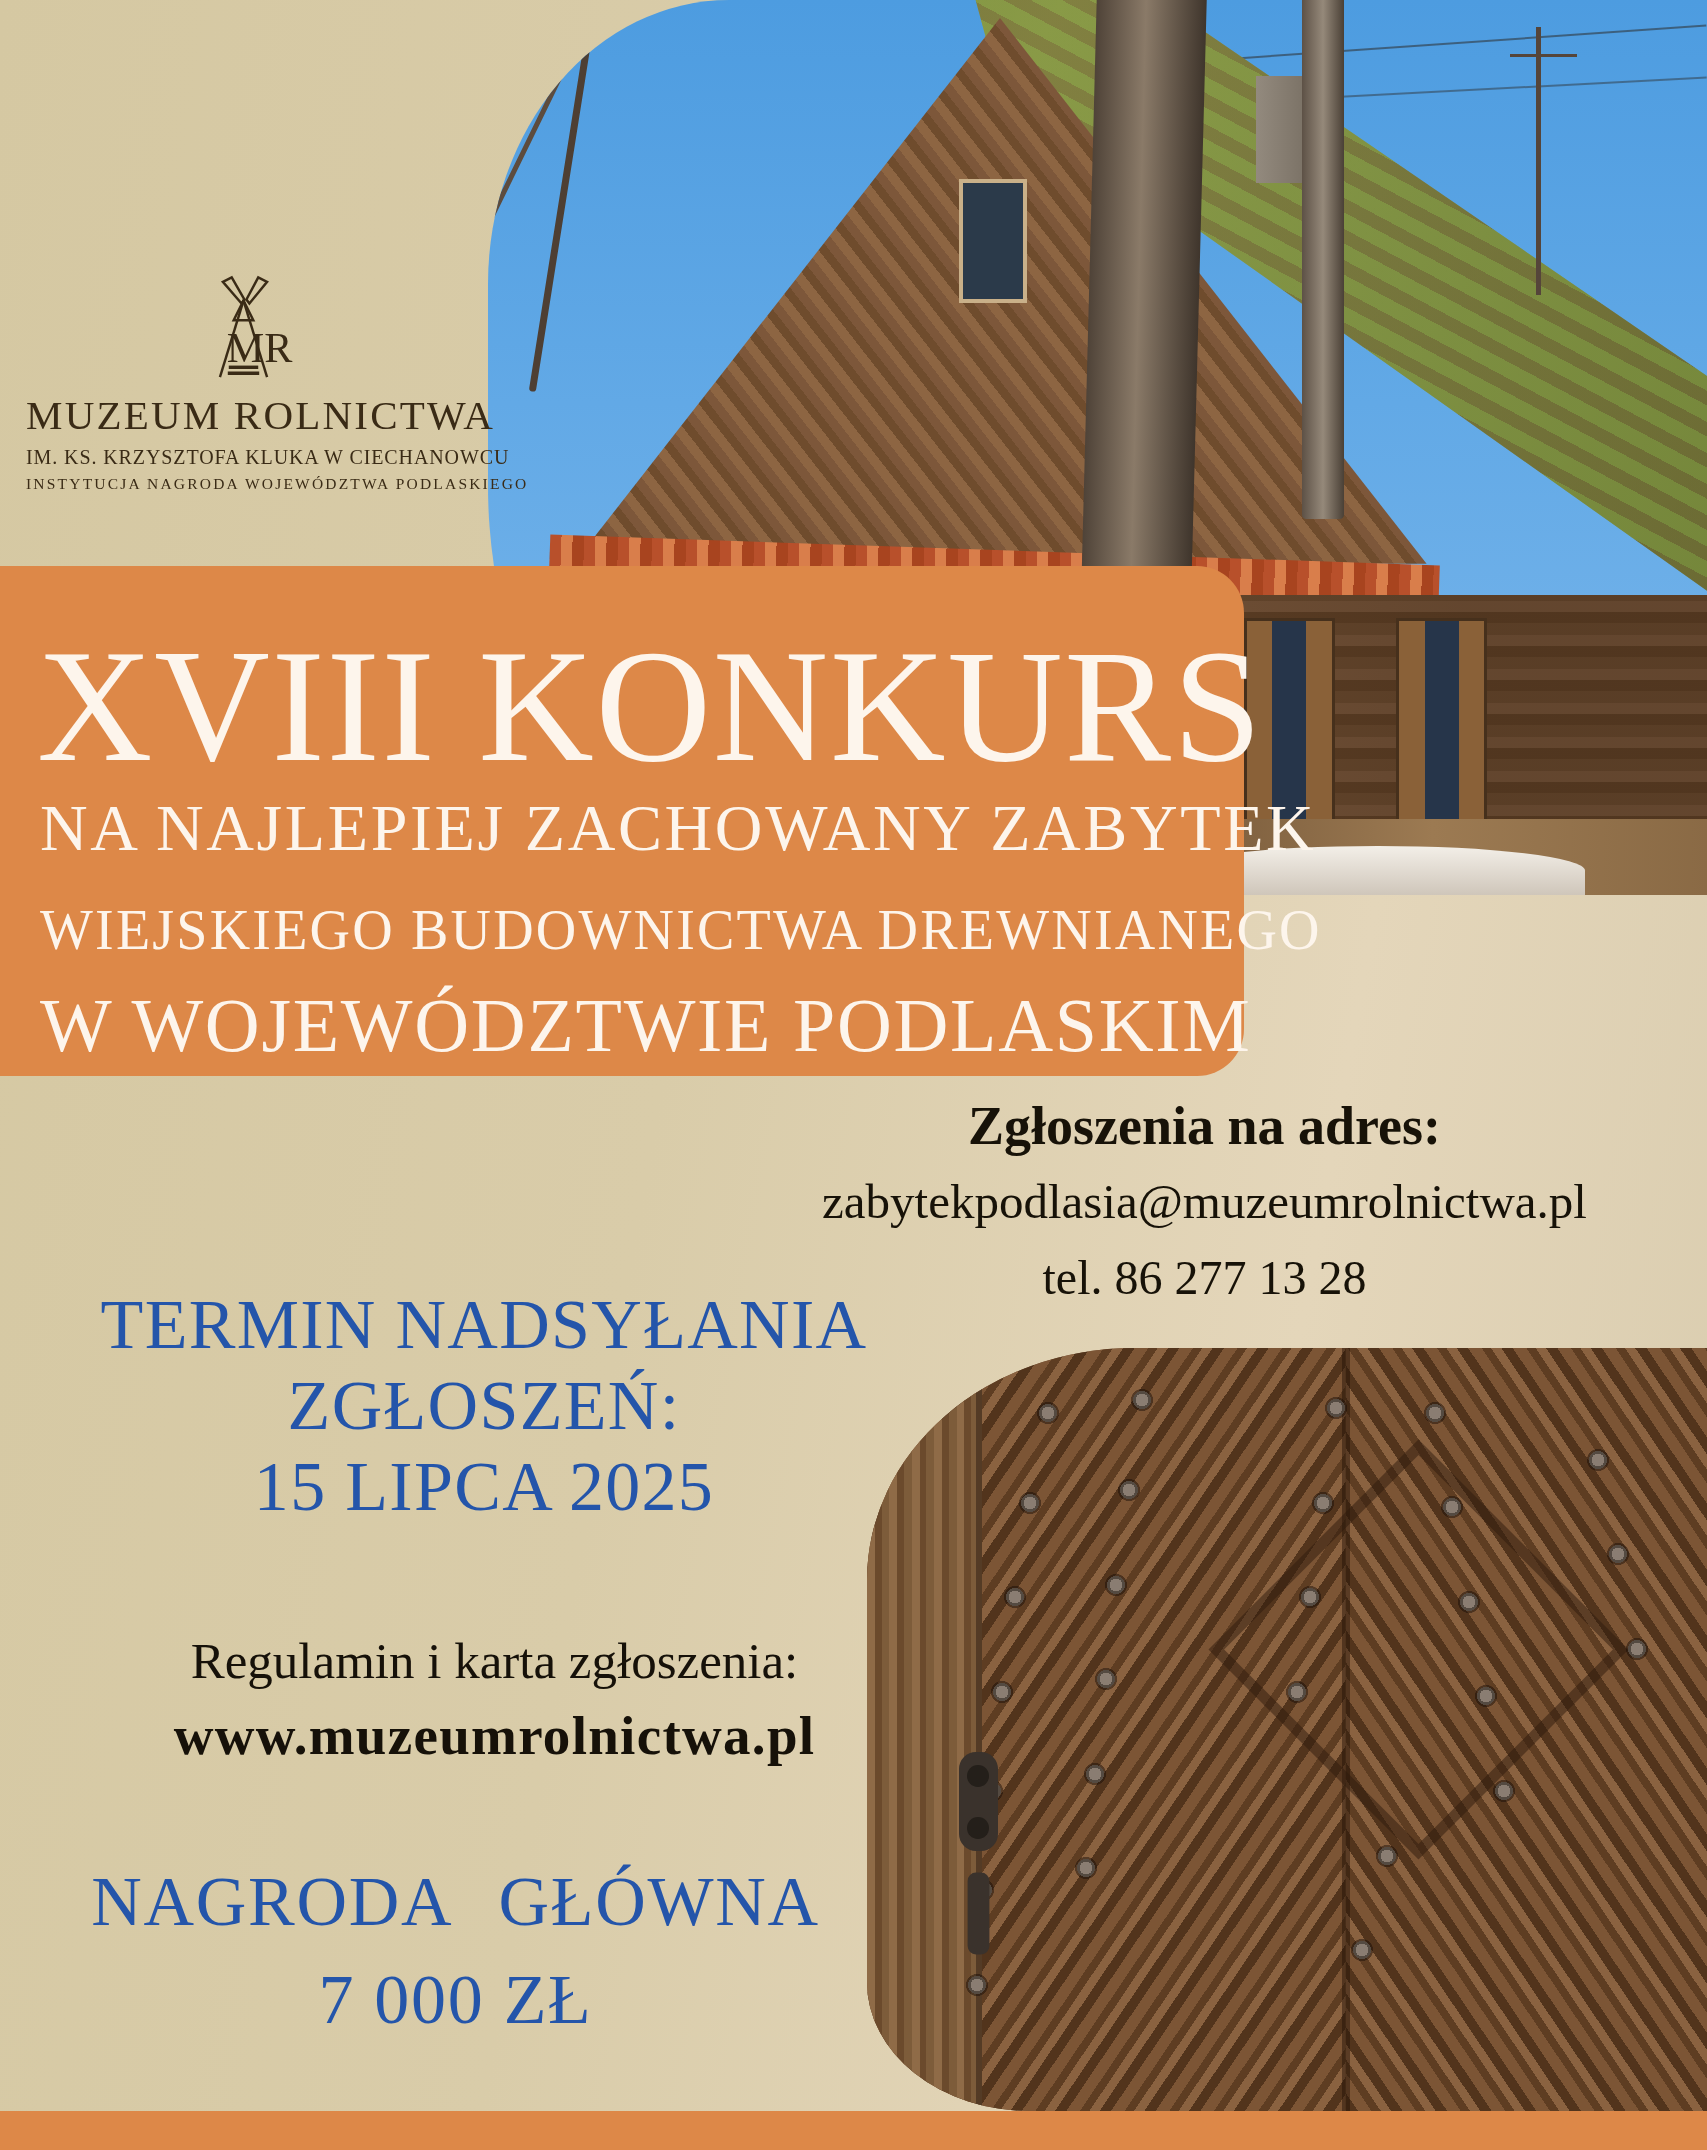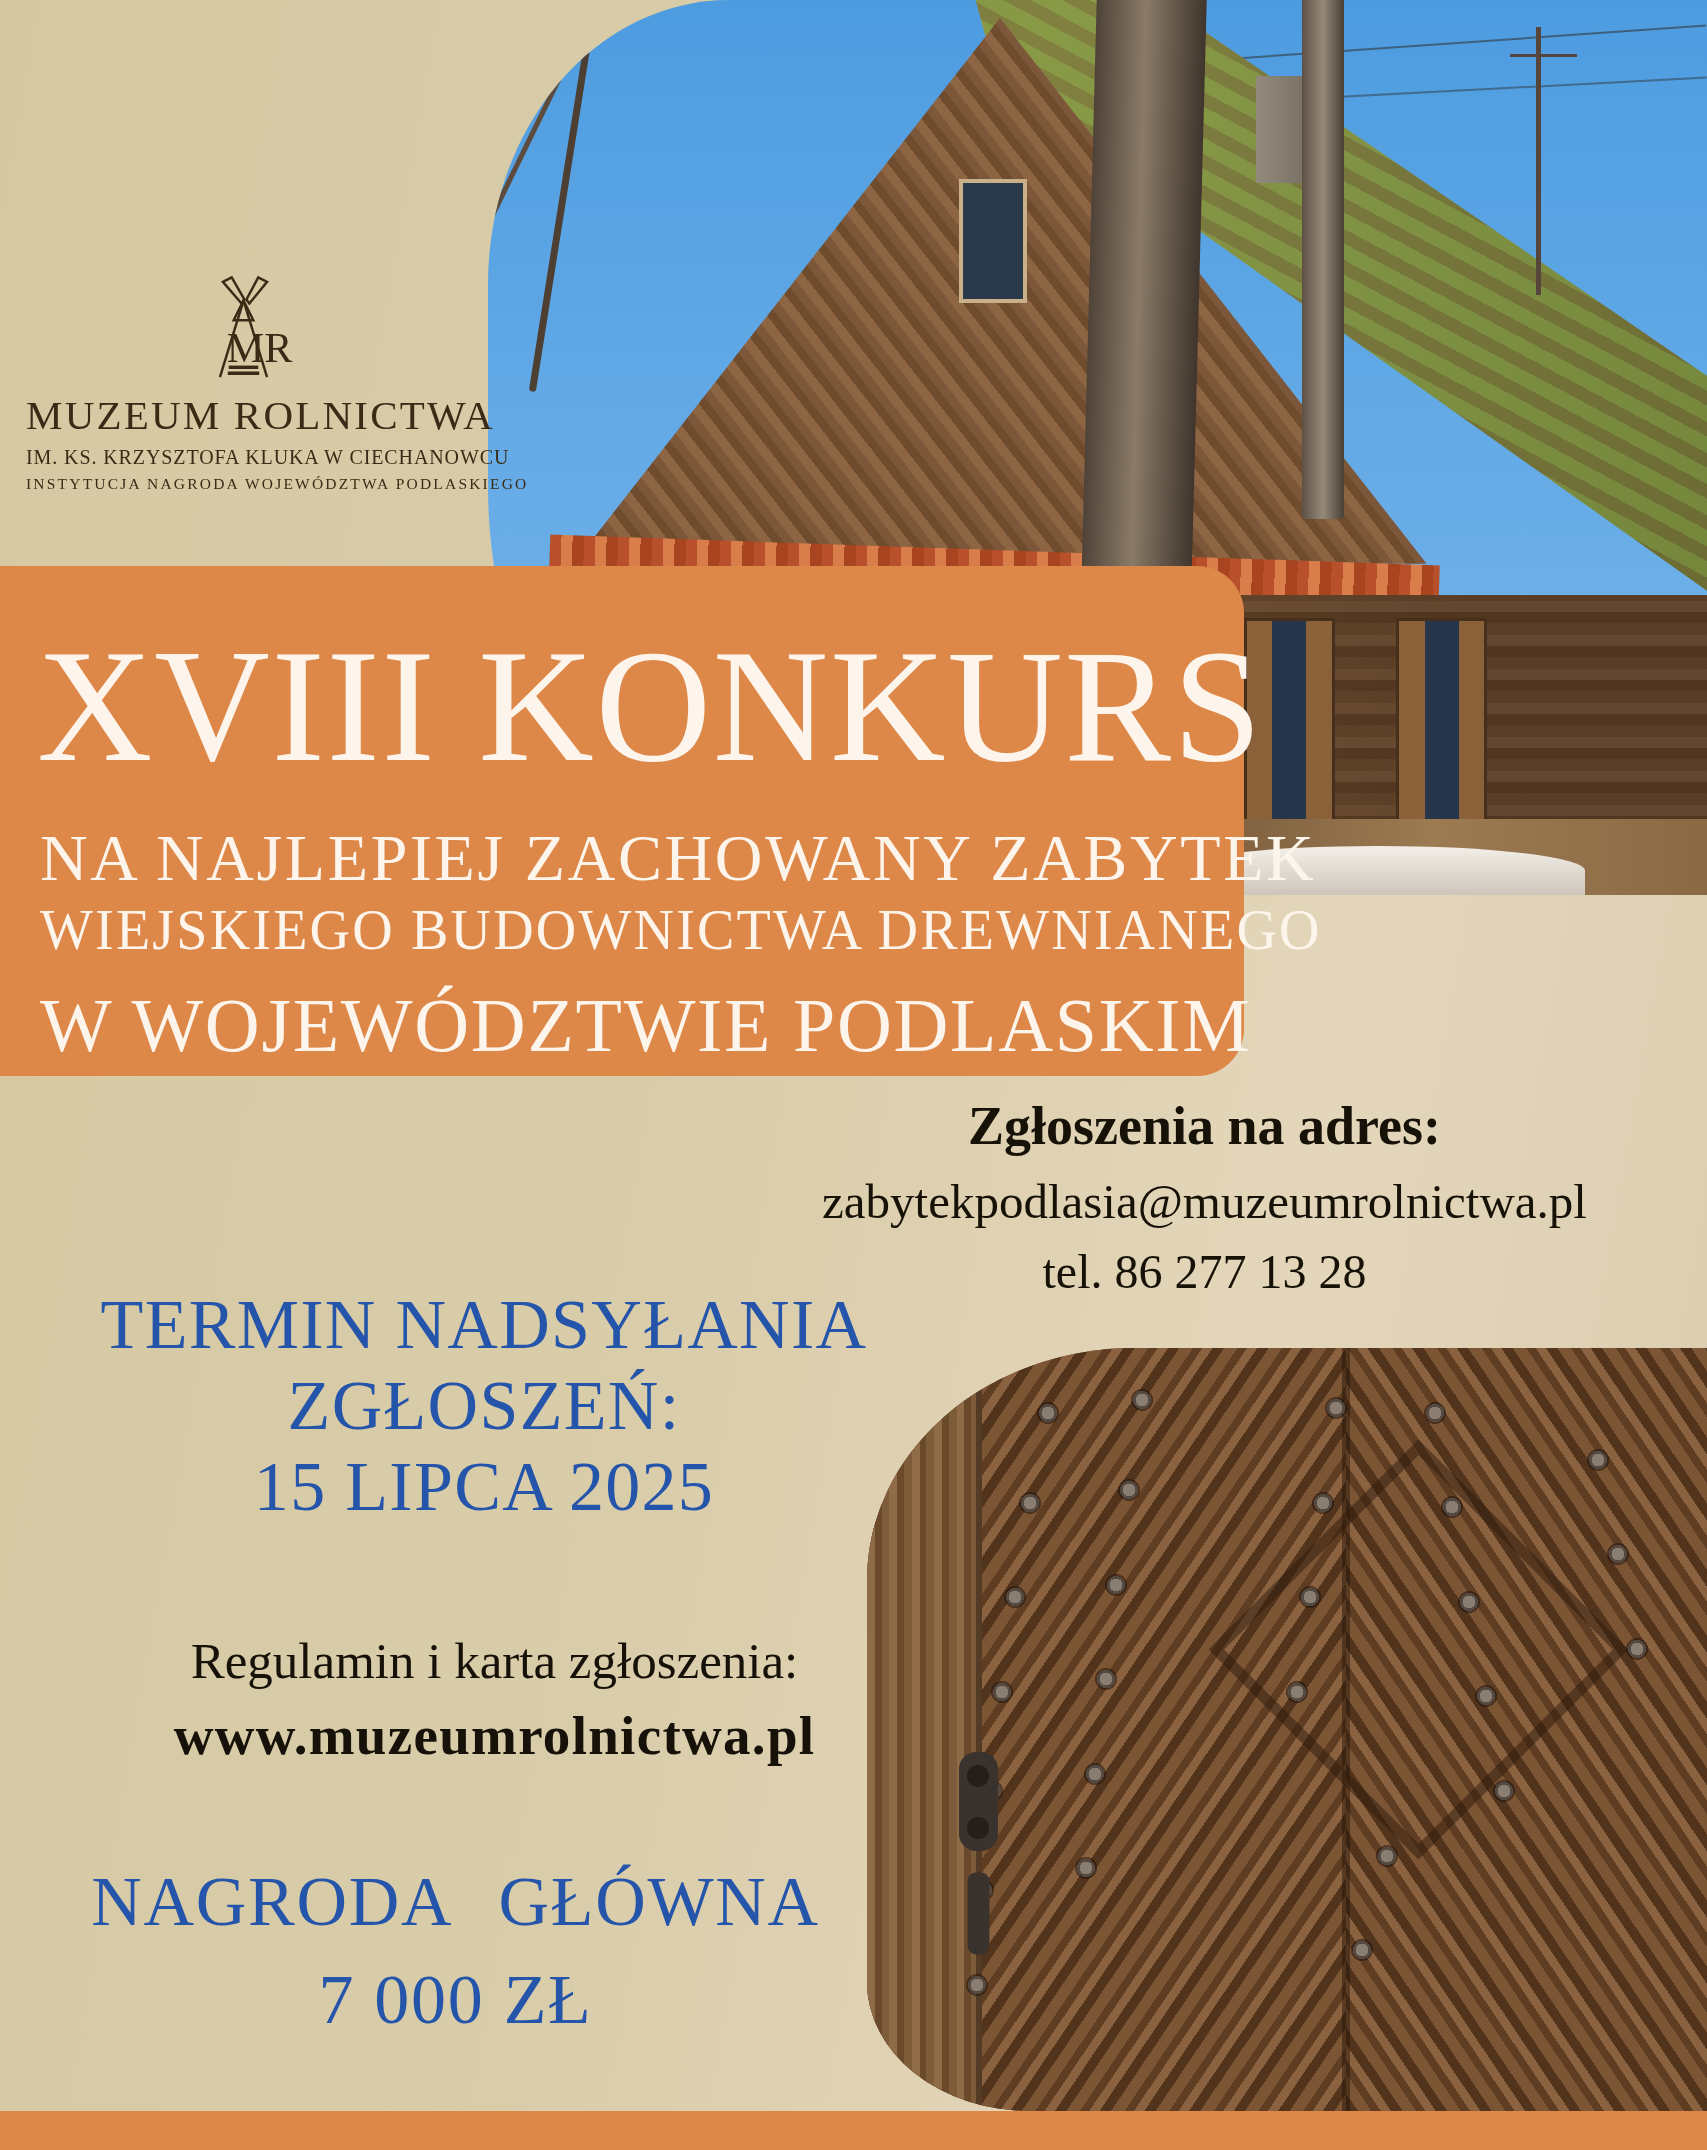--- a/index.html
+++ b/index.html
@@ -46,36 +46,36 @@
     background:linear-gradient(90deg,#5d5146,#95897a 50%,#4a4036);}
   .hs-ground{left:50%;top:91.5%;width:50%;height:8.5%;
     background:linear-gradient(90deg,#6e5134,#9c7a52 55%,#8a6a45);}
   .hs-snow{left:56%;top:94.5%;width:34%;height:5.5%;border-radius:50% 50% 0 0;
     background:linear-gradient(180deg,#f3efe8,#cfc6ba);}
 
   
   .banner{left:0;top:566px;width:1244px;height:510px;background:#dd8848;border-radius:0 47px 47px 0;}
   .banner .t{position:absolute;color:#fdf5ec;white-space:nowrap;}
   .t1{left:37px;top:48px;font-size:160px;letter-spacing:1.7px;}
-  .t2{left:40px;top:224px;font-size:66px;letter-spacing:2.6px;margin-top:30px;}
+  .t2{left:40px;top:224px;font-size:66px;letter-spacing:2.6px;}
   .t3{left:40px;top:332px;font-size:56px;letter-spacing:2.2px;}
   .t4{left:40px;top:416px;font-size:76px;letter-spacing:1.7px;}
 
   
   .mrlogo{left:26px;top:275px;width:434px;text-align:center;color:#3a2b16;}
   .mr-mark{display:block;margin:0 auto;}
   .mr-name{font-size:41px;letter-spacing:2.2px;margin-top:7.7px;white-space:nowrap;}
   .mr-sub1{font-size:20px;letter-spacing:0.9px;margin-top:7.7px;white-space:nowrap;}
   .mr-sub2{font-size:15.5px;letter-spacing:2.2px;margin-top:6px;white-space:nowrap;}
 
   
   .contact{left:714px;top:1095px;width:981px;text-align:center;color:#171208;}
   .contact .c1{font-size:54px;font-weight:bold;}
   .contact .c2{font-size:49px;margin-top:16px;}
-  .contact .c3{font-size:48px;margin-top:14px;}
+  .contact .c3{font-size:48px;margin-top:20px;}
   .deadline{left:56px;top:1284px;width:856px;text-align:center;color:#2455aa;
     font-size:70px;line-height:81px;letter-spacing:1.3px;}
   .rules{left:73px;top:1632px;width:843px;text-align:center;color:#161109;}
   .rules .r1{font-size:51px;}
   .rules .r2{font-size:55px;font-weight:bold;letter-spacing:1.3px;margin-top:13.8px;}
   .prize{left:47px;top:1862px;width:817px;text-align:center;color:#2455aa;letter-spacing:1.7px;}
   .prize .p1{font-size:70px;word-spacing:30px;}
   .prize .p2{font-size:70px;margin-top:18px;}
 
   

